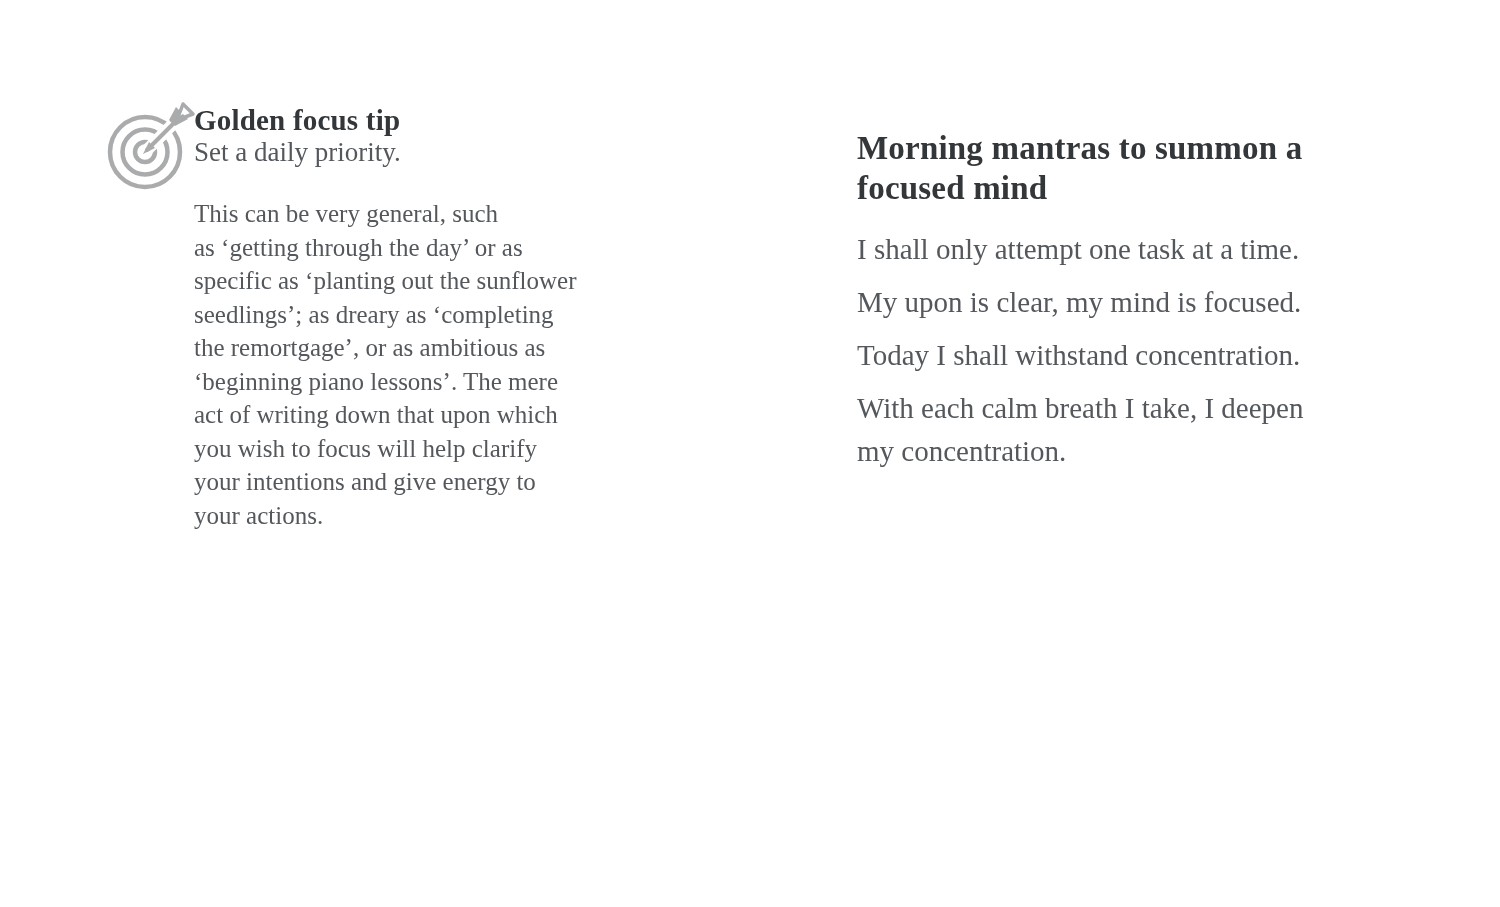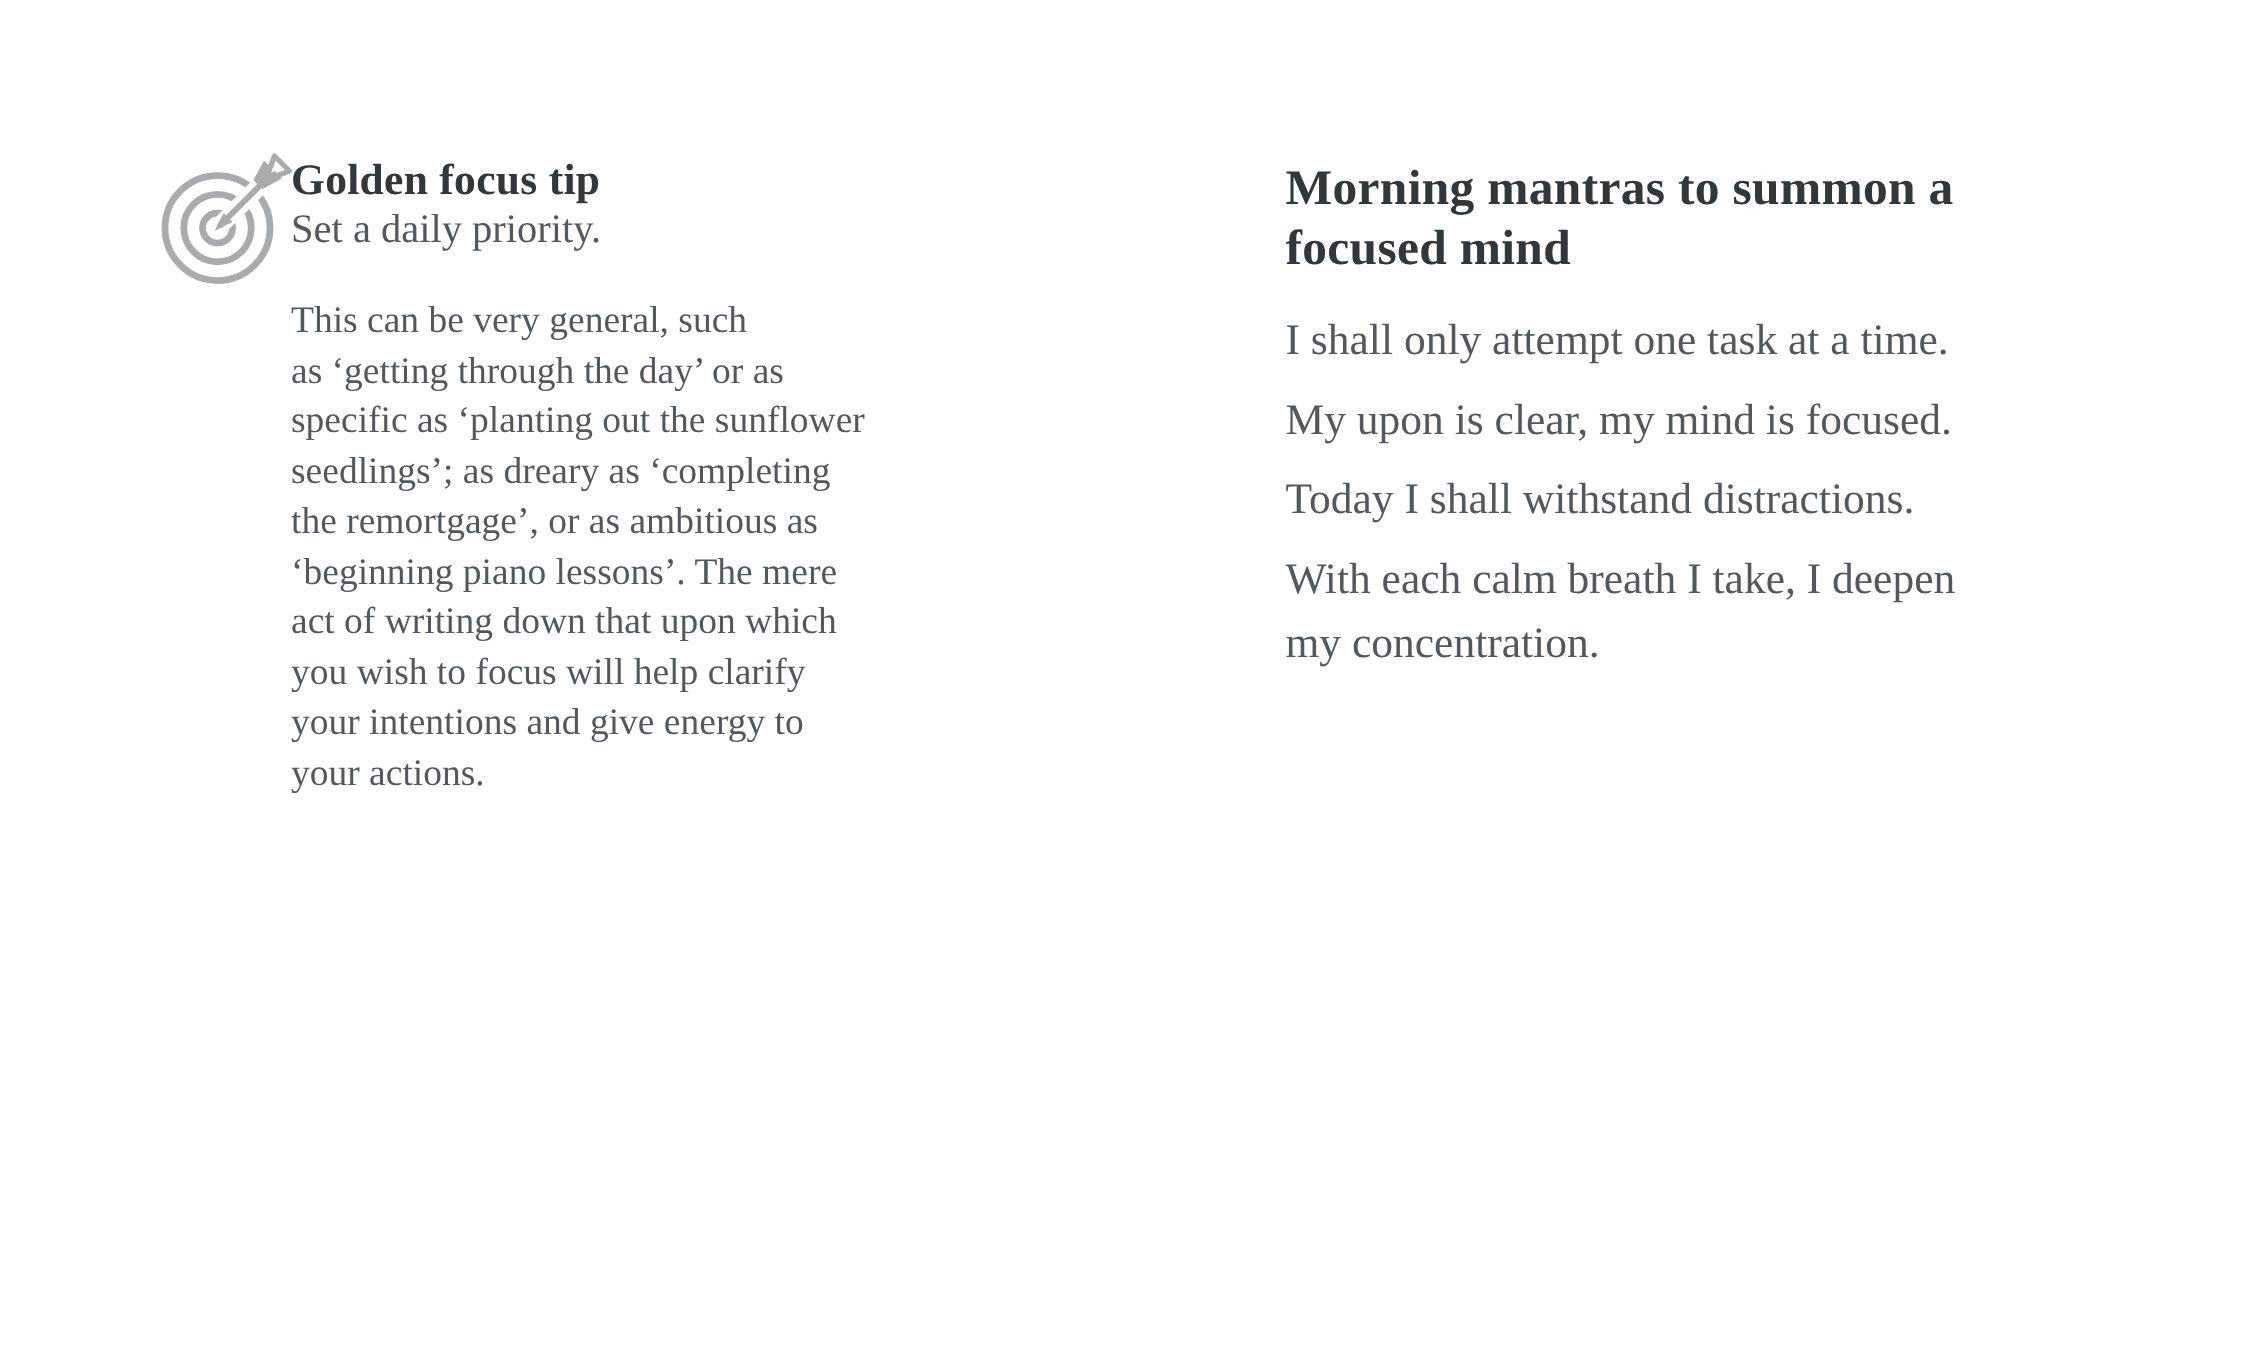--- a/index.html
+++ b/index.html
@@ -60,20 +60,21 @@
     left: 857px; top: 106px;
     width: 580px;
   }
   .right-heading {
     font-size: 33px;
     line-height: 40px;
     font-weight: bold;
     color: var(--heading-text);
     white-space: pre-line;
     letter-spacing: 0.2px;
+    margin-top: 22px;
   }
   .mantra-list { margin-top: 20px; }
   .mantra {
     margin: 4px 0 10px 0;
     font-size: 29px;
     line-height: 43px;
     color: var(--body-text);
     white-space: pre-line;
   }
 
@@ -122,21 +123,21 @@
 your intentions and give energy to
 your actions.</div>
   </div>
 
   <div class="right-col">
     <div class="right-heading">Morning mantras to summon a
 focused mind</div>
     <div class="mantra-list">
       <p class="mantra">I shall only attempt one task at a time.</p>
       <p class="mantra">My upon is clear, my mind is focused.</p>
-      <p class="mantra">Today I shall withstand distractions.</p>
+      <p class="mantra">Today I shall withstand concentration.</p>
       <p class="mantra">With each calm breath I take, I deepen
 my concentration.</p>
     </div>
   </div>
 
   <div class="page-number page-number-left">24</div>
   <div class="page-number page-number-right">25</div>
 
 </div>
 

